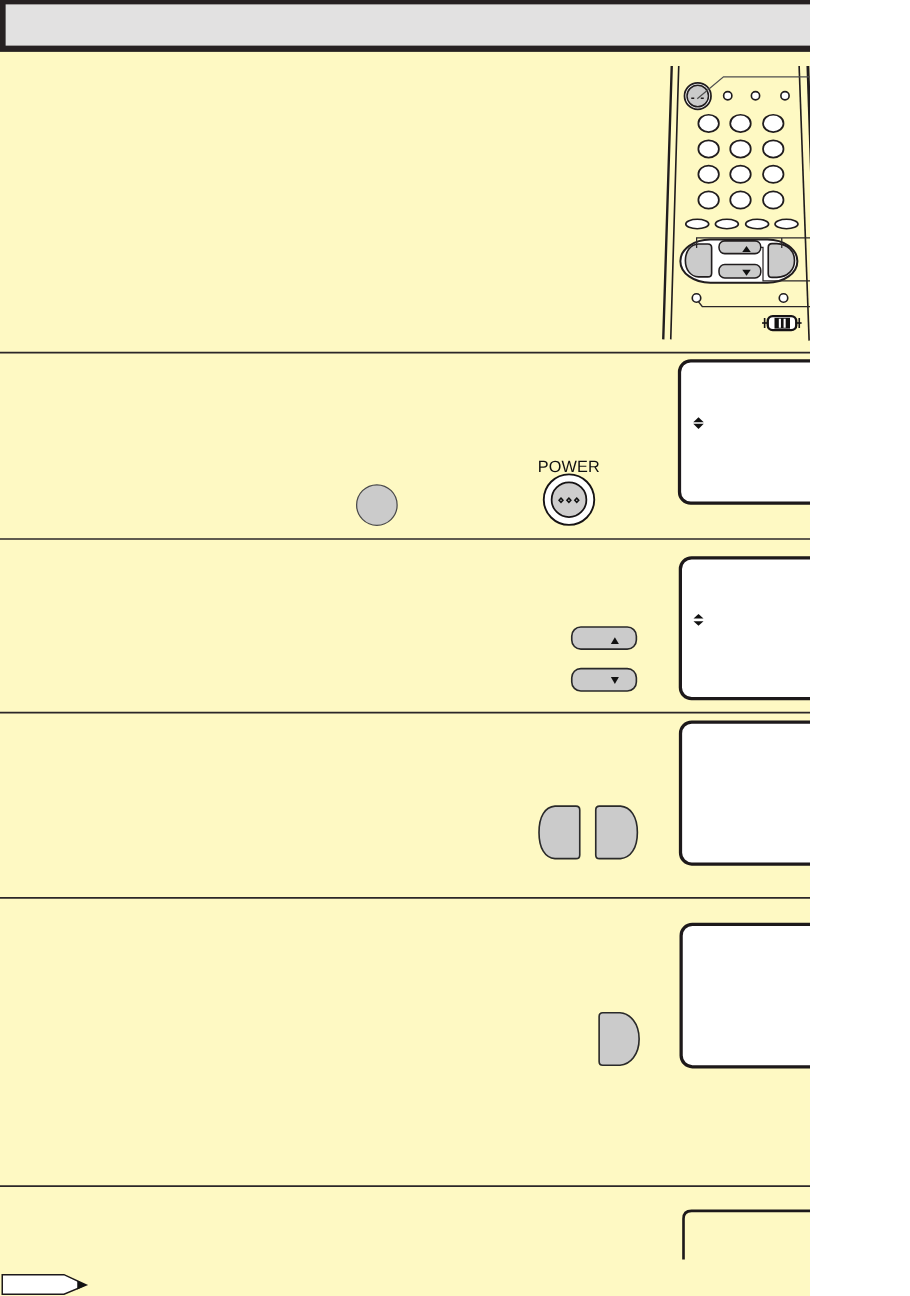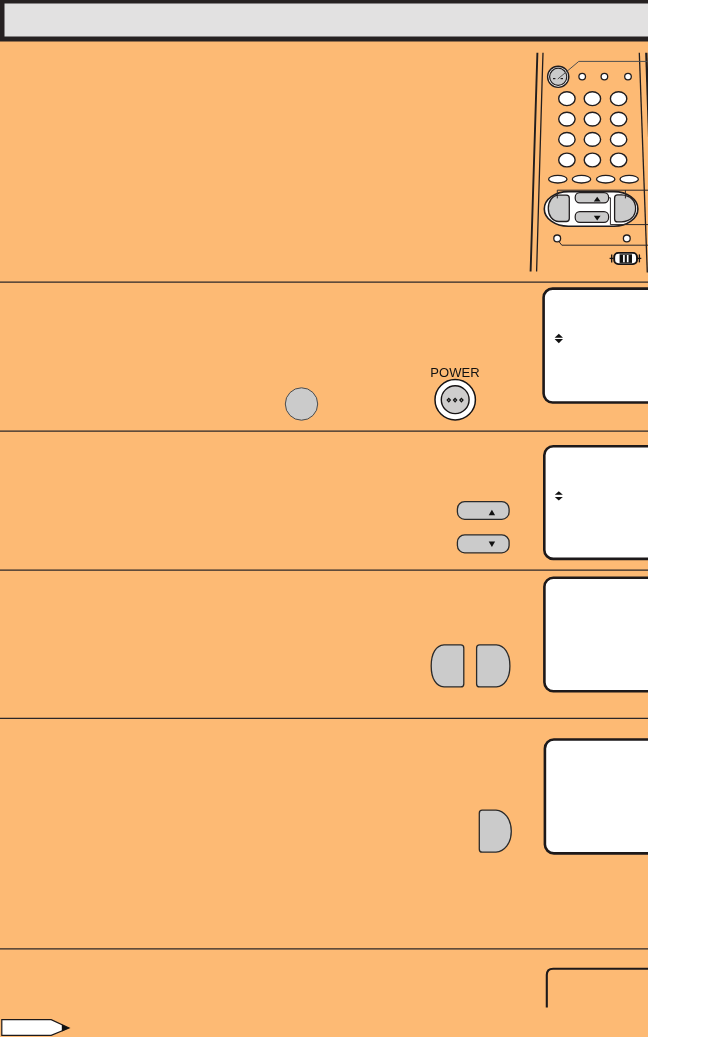--- a/index.html
+++ b/index.html
@@ -1,16 +1,16 @@
 <!DOCTYPE html>
 <html><head>
 <meta charset="utf-8">
 <style>
   html,body{margin:0;padding:0;background:#ffffff;}
-  #page{position:relative;width:648px;height:1037px;background:#fdba74;overflow:hidden;
+  #page{position:relative;width:648px;height:1037px;background:#fef9c3;overflow:hidden;
         font-family:"Liberation Sans", sans-serif;}
   svg{position:absolute;left:0;top:0;}
 </style>
 </head>
 <body>
 <div id="page">
 <svg width="728" height="1037" viewBox="0 0 728 1037" fill="none">
 
   <rect x="0" y="0" width="726" height="41.5" fill="#262122"></rect>
   <rect x="4.5" y="3.5" width="716.5" height="33" fill="#e2e1e1"></rect>

